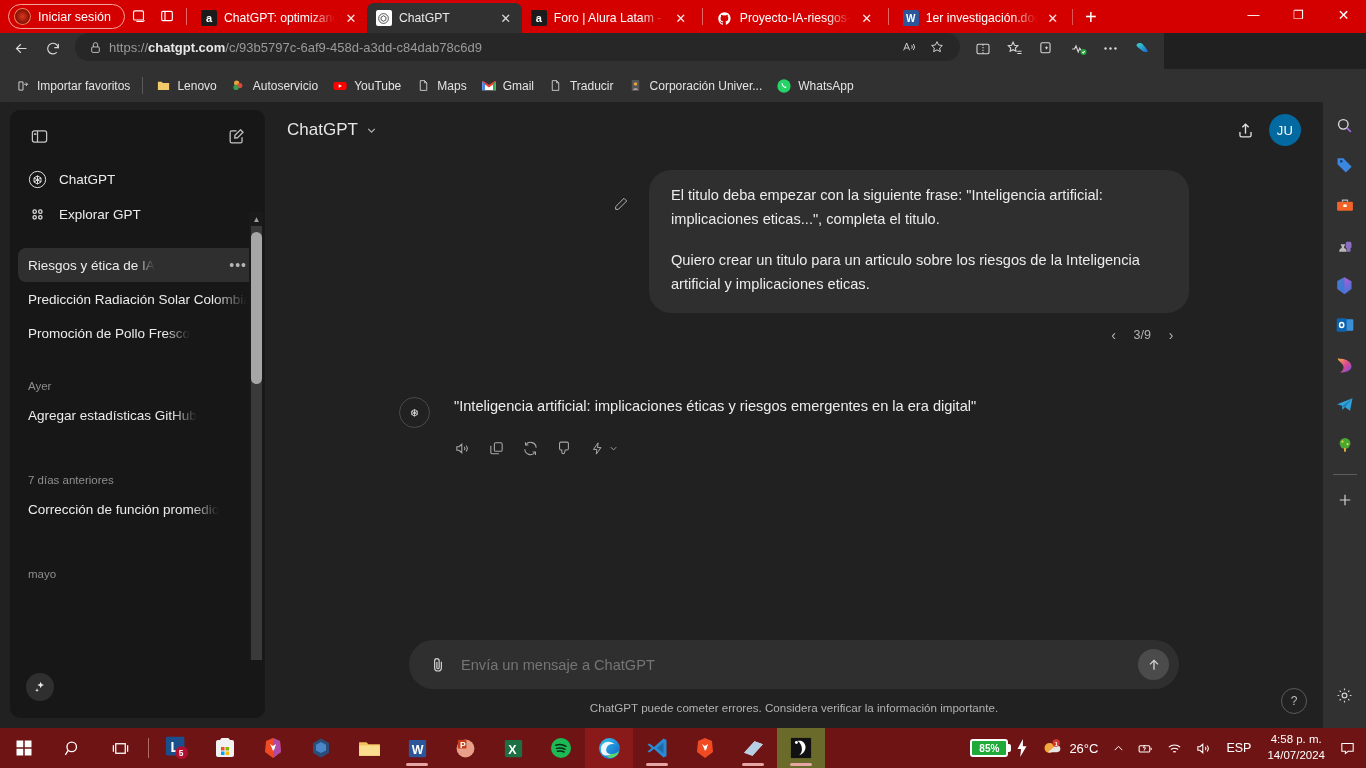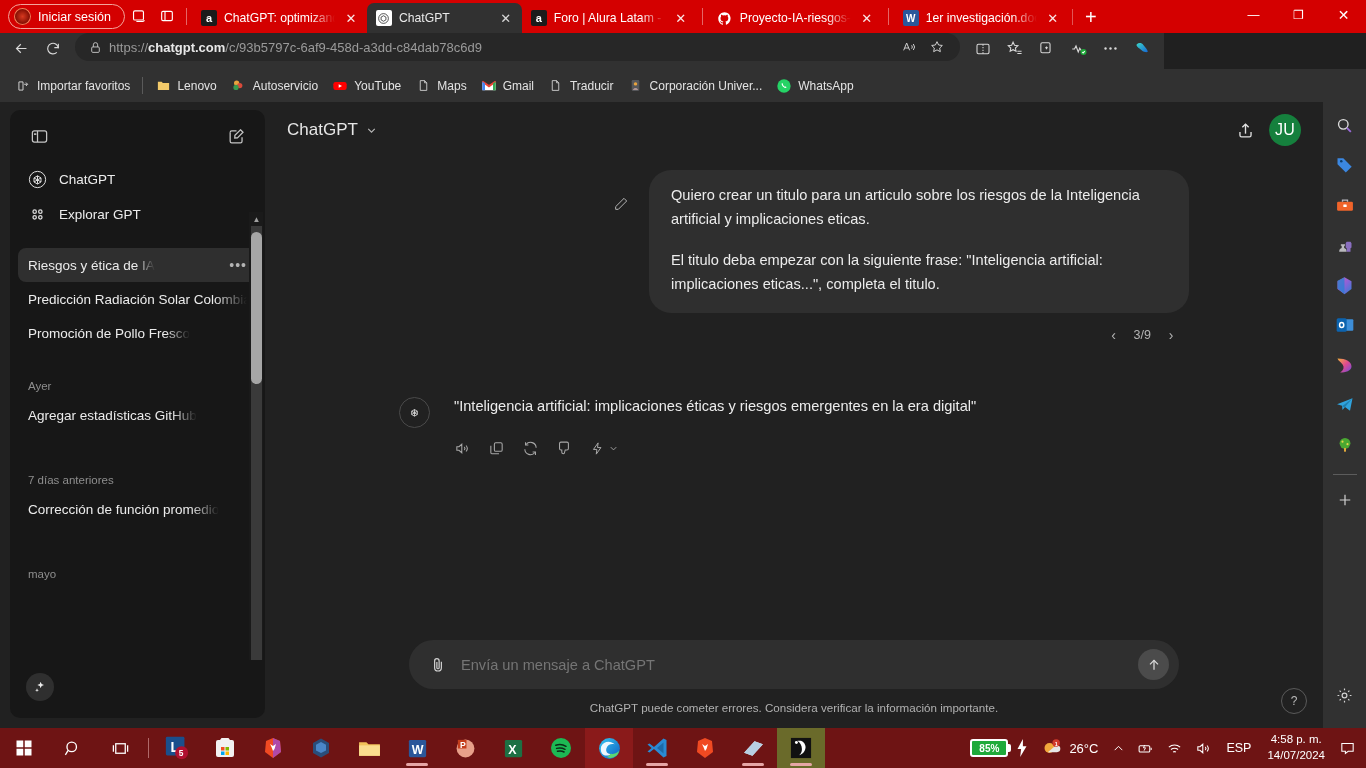--- a/index.html
+++ b/index.html
@@ -176,22 +176,22 @@
 
   
   #gptmain {
     position: absolute; left: 265px; top: 0; right: 0; height: 626px;
     background: #212121; display: flex; flex-direction: column;
   }
   #gm-head { height: 56px; display: flex; align-items: center; padding: 0 22px; flex: none; }
   #gm-title { font-size: 17px; color: #e6e6e6; display: flex; align-items: center; gap: 7px; }
   #gm-head-right { margin-left: auto; display: flex; align-items: center; gap: 14px; }
   #avatar {
-    width: 32px; height: 32px; border-radius: 50%; background: #15803d;
-    color: #fff; font-size: 16px; display: flex; align-items: center; justify-content: center;
+    width: 32px; height: 32px; border-radius: 50%; background: #0369a1;
+    color: #fff; font-size: 13px; display: flex; align-items: center; justify-content: center;
     letter-spacing: .3px;
   }
   #gm-thread { flex: 1; overflow: hidden; position: relative; }
   .thread-inner { width: 790px; margin: 0 auto; padding-top: 12px; }
 
   .msg-user { display: flex; justify-content: flex-end; align-items: flex-start; gap: 0; }
   .edit-pen { width: 28px; height: 28px; margin-top: 20px; margin-right: 14px;
               display:flex; align-items:center; justify-content:center; color:#b4b4b4; flex:none; }
   .bubble {
     background: #2f2f2f; border-radius: 22px; padding: 14px 22px 16px 22px;
@@ -628,22 +628,22 @@
     <div id="gm-thread">
       <div class="thread-inner">
 
         <div class="msg-user">
           <span class="edit-pen">
             <svg width="16" height="16" viewBox="0 0 24 24" fill="none" stroke="currentColor" stroke-width="1.5">
               <path d="M16.5 3.5l4 4L8 20H4v-4z"></path>
             </svg>
           </span>
           <div class="bubble">
+            <p>El titulo deba empezar con la siguiente frase: "Inteligencia artificial: implicaciones eticas...", completa el titulo.</p>
             <p>Quiero crear un titulo para un articulo sobre los riesgos de la Inteligencia artificial y implicaciones eticas.</p>
-            <p>El titulo deba empezar con la siguiente frase: "Inteligencia artificial: implicaciones eticas...", completa el titulo.</p>
           </div>
         </div>
 
         <div class="pager">
           <span class="arrow">‹</span>
           <span>3/9</span>
           <span class="arrow">›</span>
         </div>
 
         <div class="msg-bot">

